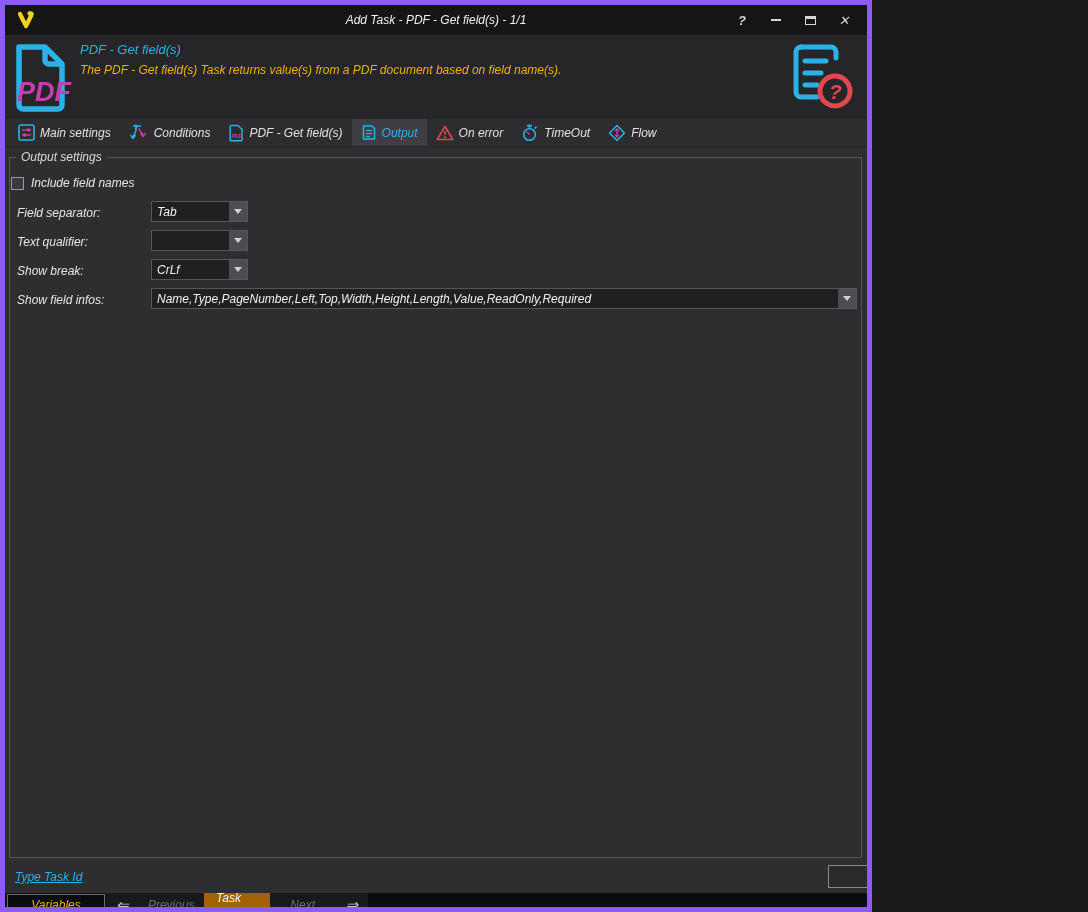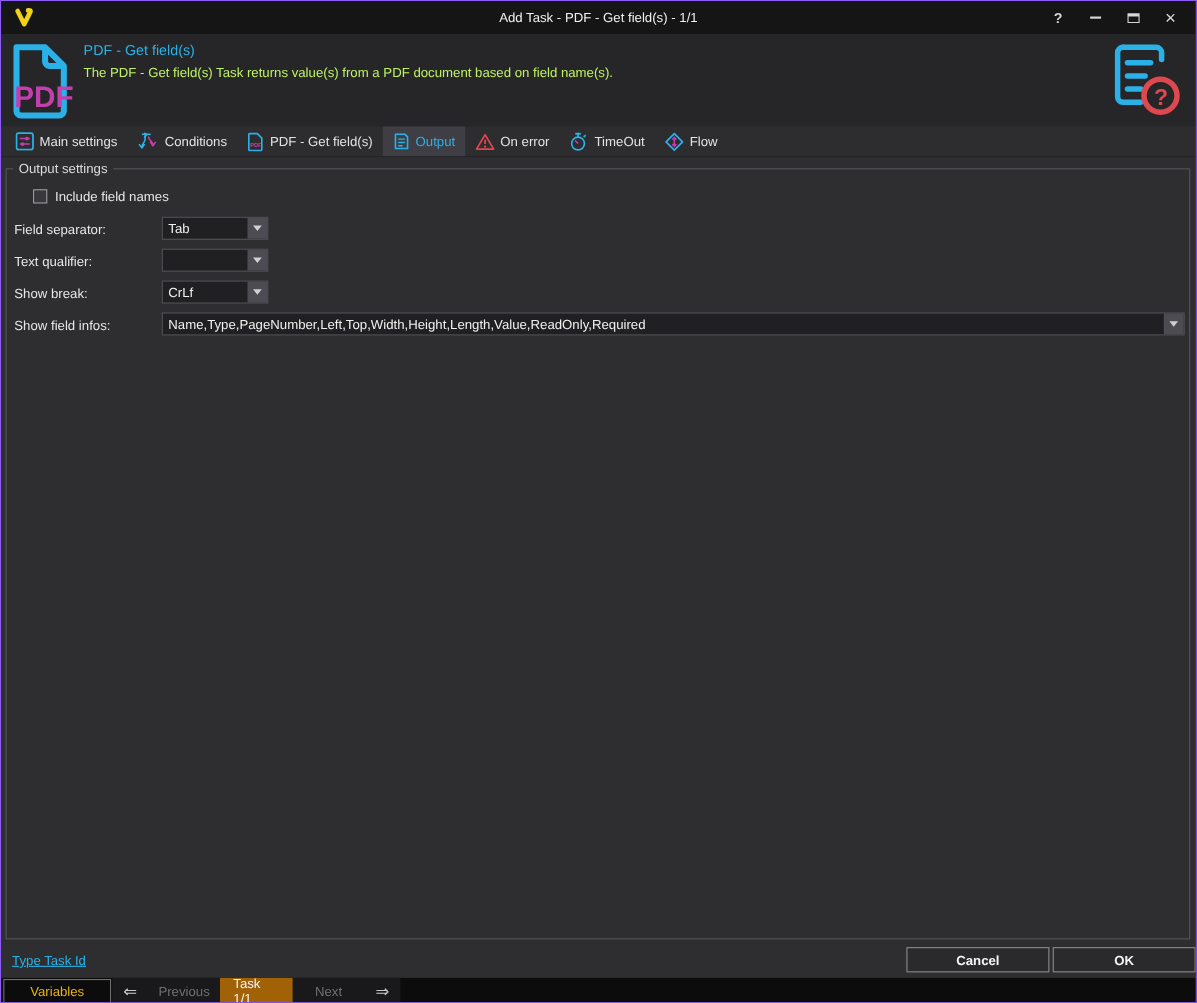--- a/index.html
+++ b/index.html
@@ -1,52 +1,52 @@
 <!DOCTYPE html>
 <html><head>
 <meta charset="utf-8">
 <style>
   * { margin:0; padding:0; box-sizing:border-box; }
   html,body { width:1088px; height:912px; background:#1b1b1c; }
   body { font-family:"Liberation Sans", sans-serif; font-size:12px; color:#e6e6e6; }
-  .window { position:absolute; top:0; left:0; width:1088px; height:912px;
-            background:#2e2e30; border:1px solid #8b5cf6; overflow:hidden; }
+  .window { position:absolute; top:0; left:0; width:872px; height:912px;
+            background:#2e2e30; border:5px solid #8b5cf6; overflow:hidden;font-style:italic; }
 
   
   .titlebar { position:absolute; top:0; left:0; width:100%; height:30px; background:#151515;
               display:flex; align-items:center; }
   .titlebar-logo { position:absolute; left:12px; top:5px; }
   .titlebar-title { position:absolute; left:0; right:0; text-align:center; color:#f0f0f0; font-size:12px; }
   .titlebar-controls { position:absolute; right:6px; top:0; height:30px; display:flex; align-items:center; }
   .tb-btn { width:34px; height:30px; display:flex; align-items:center; justify-content:center;
             color:#d6d6d6; font-size:13px; cursor:default; }
   .tb-btn.helpq { font-weight:bold; }
   .maxglyph { display:inline-block; width:11px; height:9px; border:1px solid #d6d6d6; border-top:3px solid #d6d6d6; }
   .minglyph { display:inline-block; width:10px; height:0; border-top:2px solid #d6d6d6; }
 
   
   .header { position:absolute; top:30px; left:0; width:100%; height:84px; background:#262628; }
   .pdf-big-icon { position:absolute; left:5px; top:8px; }
   .header-title { position:absolute; left:75px; top:7px; color:#2ab2e8; font-size:13px; }
-  .header-desc { position:absolute; left:75px; top:28px; color:#bef264; font-size:12px; }
+  .header-desc { position:absolute; left:75px; top:28px; color:#eab308; font-size:12px; }
   .help-doc-icon { position:absolute; right:14px; top:6px; }
 
   
   .tabbar { position:absolute; top:114px; left:0; width:100%; height:28px; background:#2d2d30;
             display:flex; align-items:stretch; padding-left:4px; border-bottom:1px solid #242426; }
   .tab { display:flex; align-items:center; gap:5px; padding:0 9px; color:#e2e2e2; cursor:default; }
   .tab.selected { background:#3e3e44; color:#2ab2e8; }
   .tab svg { flex:0 0 auto; }
 
   
   .content { position:absolute; top:142px; left:0; width:100%; height:714px; background:#2e2e30; }
   .groupbox { position:absolute; left:4px; right:5px; top:10px; bottom:3px; border:1px solid #55555a; }
   .groupbox-title { position:absolute; left:6px; top:-8px; background:#2e2e30; padding:0 5px; color:#dcdcdc; }
 
-  .checkbox-row { position:absolute; left:24px; top:18px; display:flex; align-items:flex-start; gap:7px; }
+  .checkbox-row { position:absolute; left:1px; top:18px; display:flex; align-items:flex-end; gap:7px; }
   .checkbox { width:13px; height:13px; background:#39393d; border:1px solid #9a9a9a; }
 
   .field-label { position:absolute; left:7px; color:#e6e6e6; }
   .combo { position:absolute; left:141px; height:21px; background:#202022; border:1px solid #55555a;
            display:flex; align-items:stretch; }
   .combo-text { flex:1; padding:3px 4px 0 5px; color:#f0f0f0; white-space:nowrap; overflow:hidden; }
   .combo-arrow { width:18px; background:#4c4c52; display:flex; align-items:center; justify-content:center; }
   .combo-arrow::after { content:""; width:0; height:0; border-left:4px solid transparent;
                         border-right:4px solid transparent; border-top:5px solid #d0d0d0; }
 

